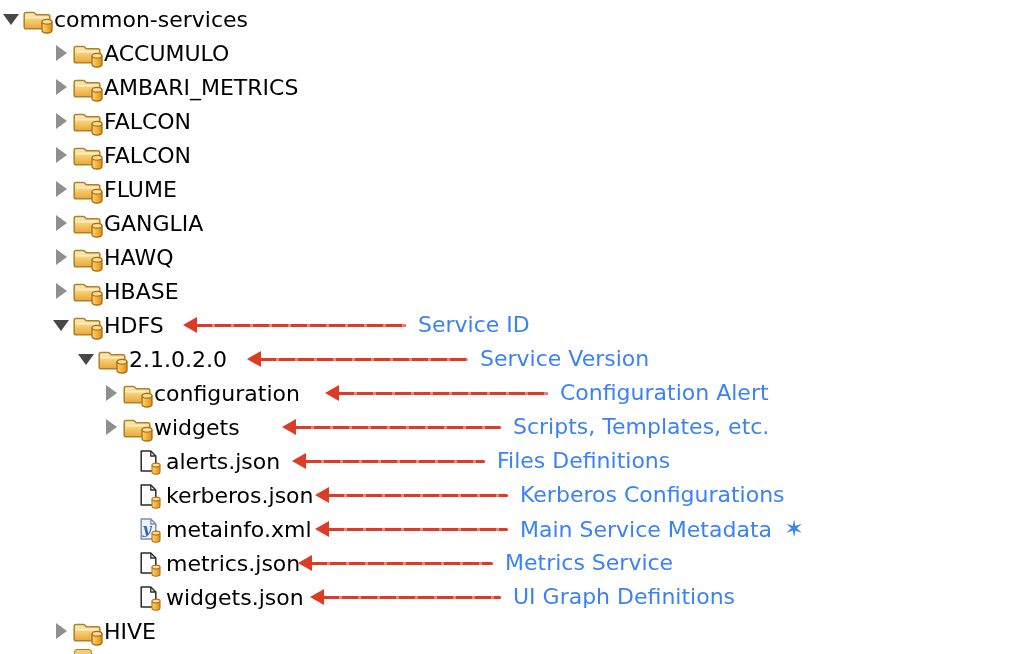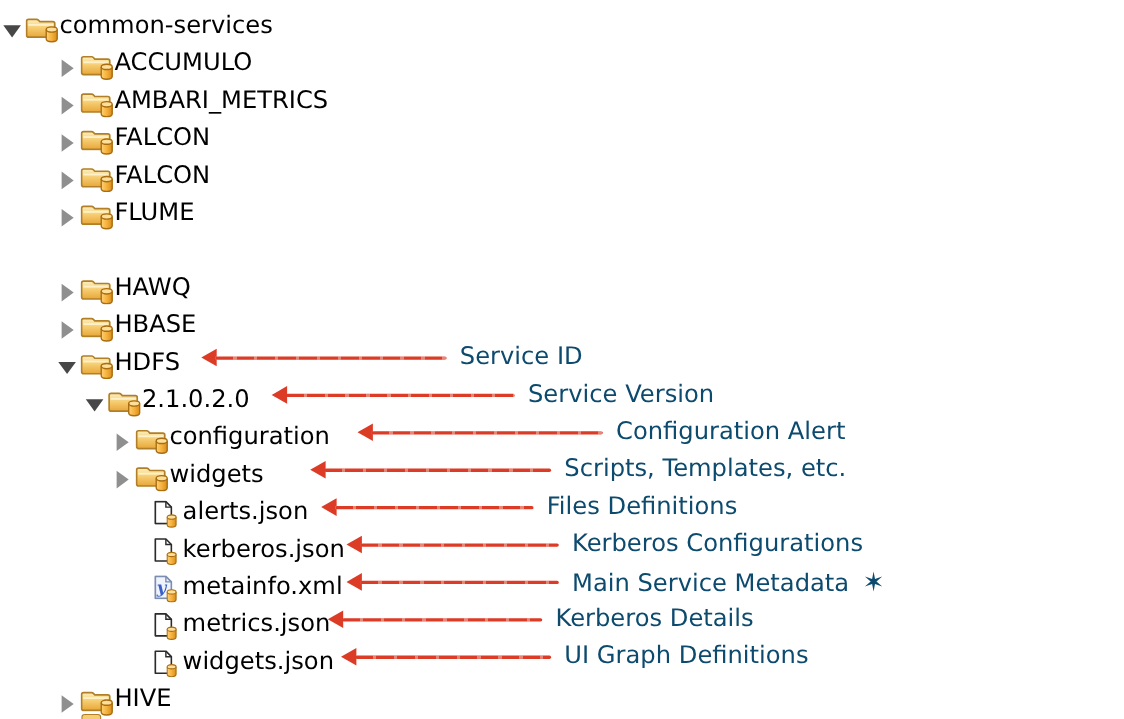--- a/index.html
+++ b/index.html
@@ -2,40 +2,40 @@
 <html><head>
 <meta charset="utf-8">
 <style>
   html,body{margin:0;padding:0;background:#ffffff;}
   #canvas{
     position:relative; width:1022px; height:654px; overflow:hidden;
     background:#ffffff;
     font-family:"DejaVu Sans","Liberation Sans",sans-serif;
   }
   
-  .row{position:absolute; height:34px; display:flex; align-items:flex-end; white-space:nowrap; cursor:default;}
+  .row{position:absolute; height:34px; display:flex; align-items:center; white-space:nowrap; cursor:default;}
   .lvl0{left:3px}.lvl1{left:53px}.lvl2{left:78px}.lvl3{left:103px}.lvlf{left:140px}
   .expander{width:16px; height:16px; margin-right:4px; display:flex; align-items:center; justify-content:center; flex:none;}
   .tri-down{width:0;height:0;border-left:8px solid transparent;border-right:8px solid transparent;border-top:11px solid #474747;}
   .tri-right{width:0;height:0;border-top:8px solid transparent;border-bottom:8px solid transparent;border-left:11px solid #8f8f8f;}
   .icon{position:relative; width:28px; height:24px; margin-right:3px; flex:none;}
   .icon .fsvg{position:absolute; left:0; top:1px; width:28px; height:22px;}
   .icon .bsvg{position:absolute; right:-2px; bottom:-3px; width:12px; height:16px;}
   .ficon{position:relative; width:18px; height:24px; margin-right:8px; flex:none;}
   .ficon .psvg{position:absolute; left:0; top:1px; width:17px; height:22px;}
   .ficon .bsvg{position:absolute; right:-3px; bottom:-2px; width:10px; height:13px;}
   .tlabel{font-size:22px; color:#000000; letter-spacing:0;}
   
   .arrow{position:absolute; height:3px; background:#dc3b26; border-radius:2px;}
   .arrow::before{content:''; position:absolute; left:-13px; top:-6.5px;
     border-top:8px solid transparent; border-bottom:8px solid transparent;
     border-right:14px solid #dc3b26;}
   .arrow::after{content:''; position:absolute; inset:0;
     background:repeating-linear-gradient(90deg, transparent 0 16px, rgba(255,255,255,.38) 16px 19px);}
-  .ann{position:absolute; font-size:22px; line-height:30px; color:#0c4a6e; white-space:nowrap;}
+  .ann{position:absolute; font-size:22px; line-height:30px; color:#3b82f6; white-space:nowrap;}
   .star{font-size:24px; margin-left:12px;}
   
   .folder-sliver{position:absolute; left:74px; top:649px; width:16px; height:8px;
     background:#f6cd72; border:1.5px solid #b07f28; border-radius:3px 3px 0 0;}
 </style>
 </head>
 <body>
 
 <svg width="0" height="0" style="position:absolute" aria-hidden="true">
   <defs>
@@ -149,20 +149,34 @@
         <svg class="fsvg" viewBox="0 0 28 22">
           <use href="#sym-folder"></use>
         </svg>
         <svg class="bsvg" viewBox="0 0 12 16">
           <use href="#sym-barrel"></use>
         </svg>
       </span>
     <span class="tlabel">FLUME</span>
   </div>
 
+  <div class="row lvl1" style="top:206px">
+    <span class="expander">
+        <span class="tri-right"></span>
+      </span>
+    <span class="icon">
+        <svg class="fsvg" viewBox="0 0 28 22">
+          <use href="#sym-folder"></use>
+        </svg>
+        <svg class="bsvg" viewBox="0 0 12 16">
+          <use href="#sym-barrel"></use>
+        </svg>
+      </span>
+    <span class="tlabel">GANGLIA</span>
+  </div>
 
   <div class="row lvl1" style="top:240px">
     <span class="expander">
         <span class="tri-right"></span>
       </span>
     <span class="icon">
         <svg class="fsvg" viewBox="0 0 28 22">
           <use href="#sym-folder"></use>
         </svg>
         <svg class="bsvg" viewBox="0 0 12 16">
@@ -341,18 +355,18 @@
   <div class="arrow" style="left:305px; top:459.5px; width:180px"></div>
   <div class="ann" style="left:497px; top:446px">Files Definitions</div>
 
   <div class="arrow" style="left:328px; top:493.5px; width:180px"></div>
   <div class="ann" style="left:520px; top:480px">Kerberos Configurations</div>
 
   <div class="arrow" style="left:328px; top:527.5px; width:180px"></div>
   <div class="ann" style="left:520px; top:514px"><span>Main Service Metadata</span><span class="star">✶</span></div>
 
   <div class="arrow" style="left:311px; top:561.5px; width:182px"></div>
-  <div class="ann" style="left:505px; top:548px">Kerberos Details</div>
+  <div class="ann" style="left:505px; top:548px">Metrics Service</div>
 
   <div class="arrow" style="left:323px; top:595.5px; width:178px"></div>
   <div class="ann" style="left:513px; top:582px">UI Graph Definitions</div>
 
 </div>
 
 </body></html>

